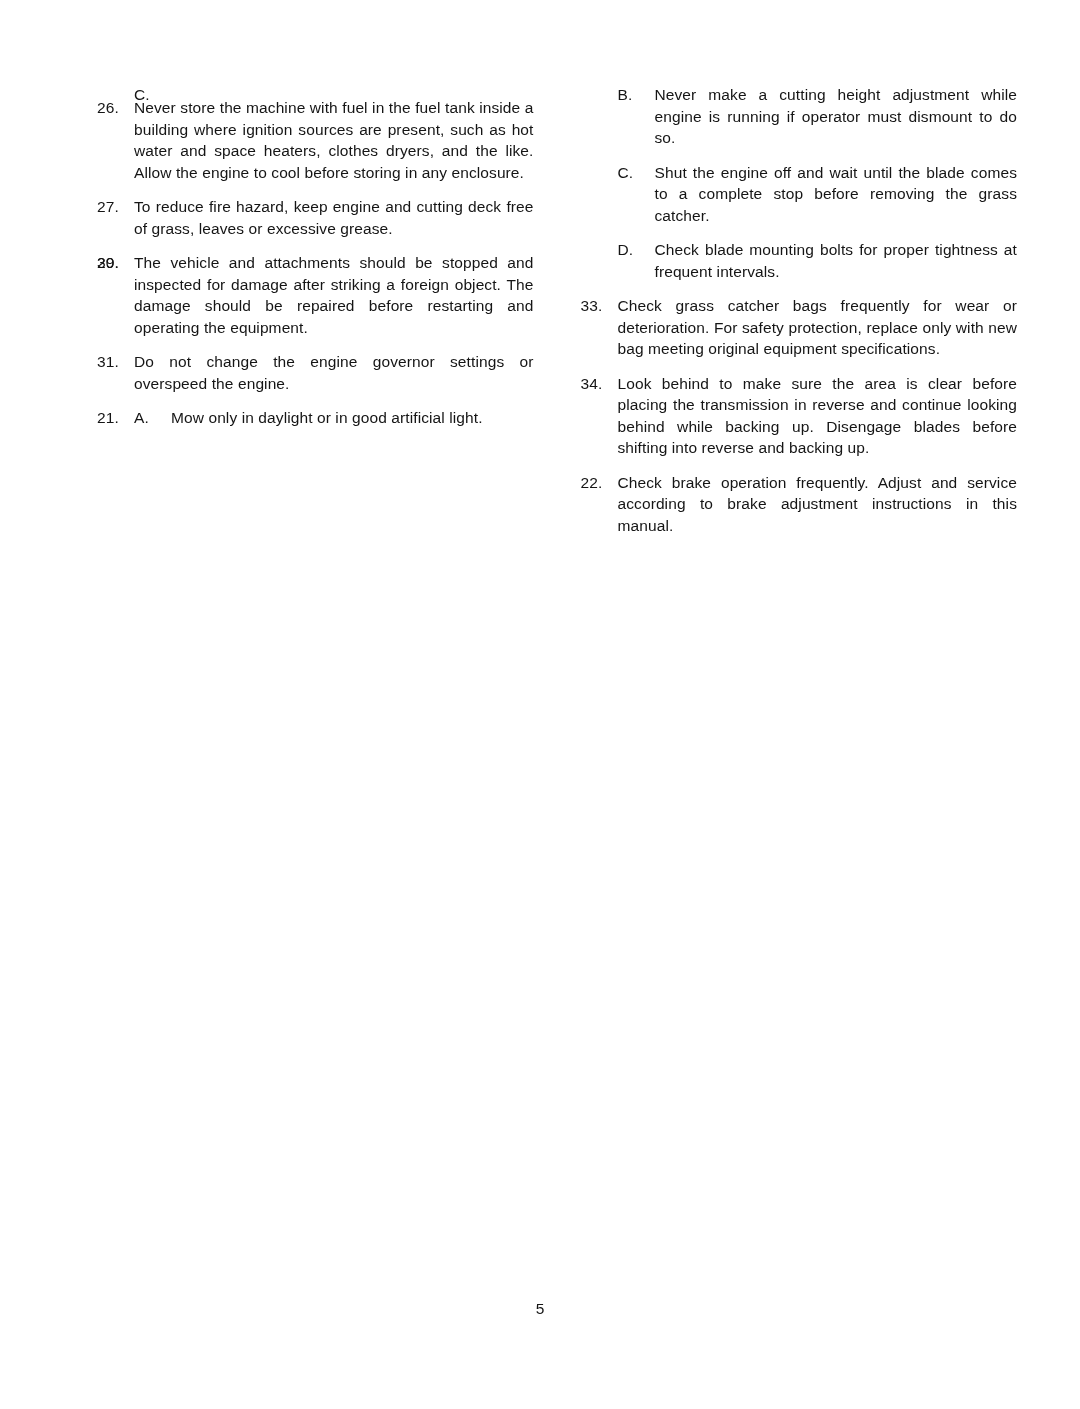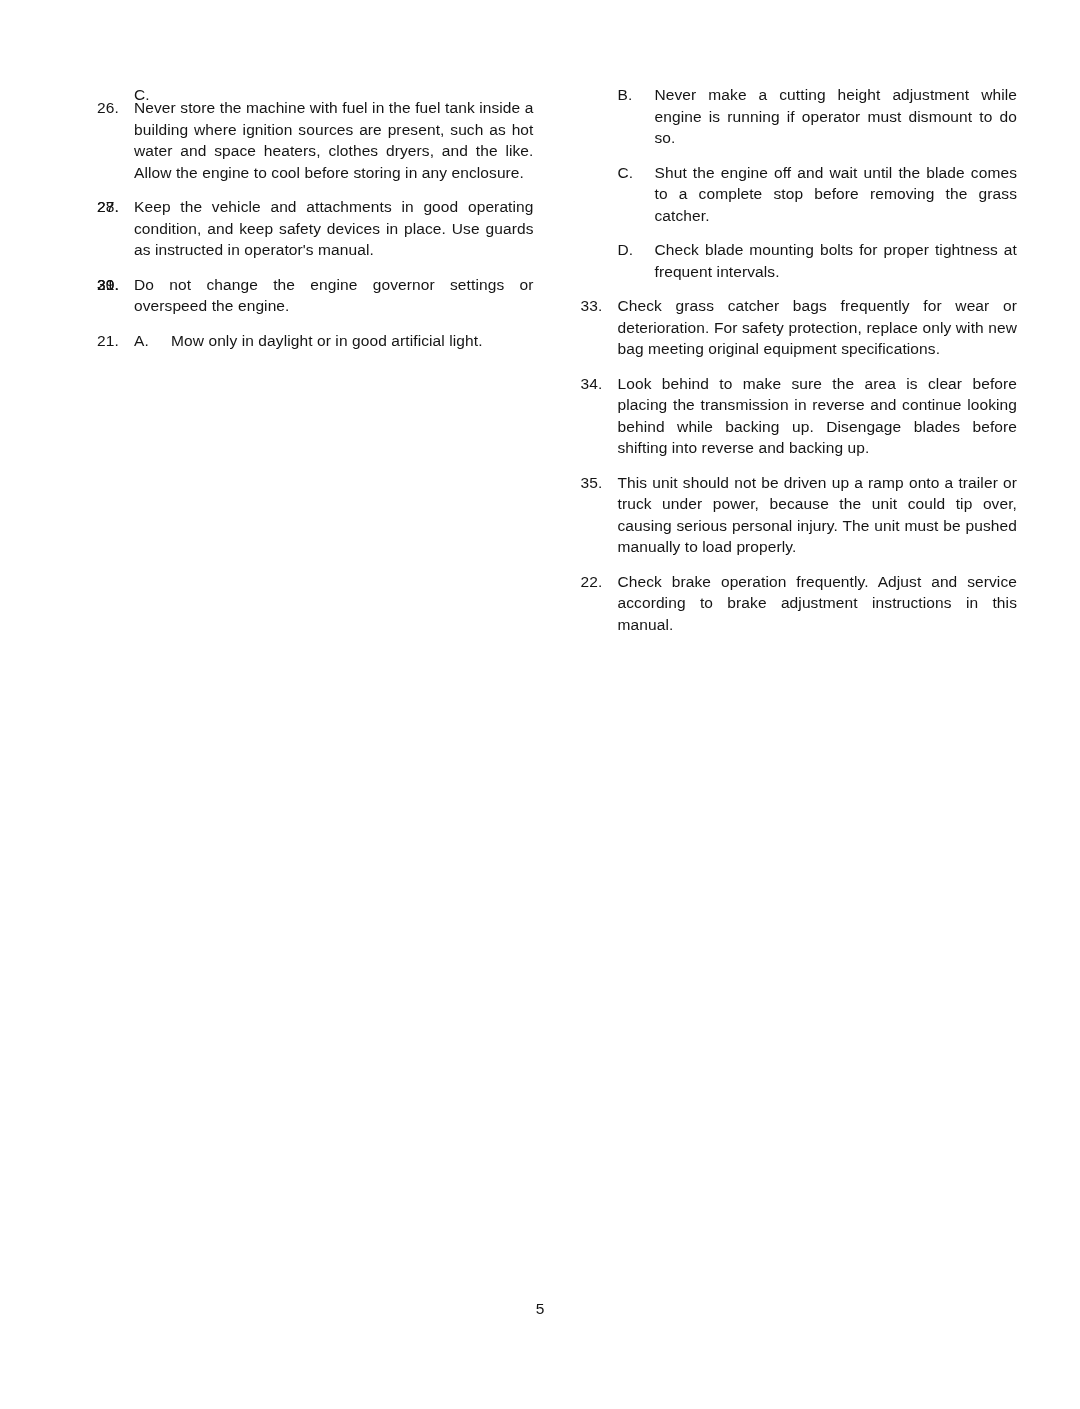--- a/index.html
+++ b/index.html
@@ -63,33 +63,31 @@
       <span class="label">C.</span>
     </div>
 
     <div class="item">
       <span class="label">26.</span>
       <span class="text">Never store the machine with fuel in the fuel tank inside a building where ignition sources are present, such as hot water and space heaters, clothes dryers, and the like. Allow the engine to cool before storing in any enclosure.</span>
     </div>
 
     <div class="item">
       <span class="label">27.</span>
+      <span class="text">To reduce fire hazard, keep engine and cutting deck free of grass, leaves or excessive grease.</span>
     </div>
 
-    <div class="item">
-      <span class="label">28.</span>
-      <span class="text">Keep the vehicle and attachments in good operating condition, and keep safety devices in place. Use guards as instructed in operator's manual.</span>
-    </div>
 
     <div class="item">
       <span class="label">29.</span>
     </div>
 
     <div class="item">
       <span class="label">30.</span>
+      <span class="text">The vehicle and attachments should be stopped and inspected for damage after striking a foreign object. The damage should be repaired before restarting and operating the equipment.</span>
     </div>
 
     <div class="item">
       <span class="label">31.</span>
       <span class="text">Do not change the engine governor settings or overspeed the engine.</span>
     </div>
 
     <div class="item">
       <span class="label">21.</span>
     </div>
@@ -121,24 +119,20 @@
     <div class="item">
       <span class="label">33.</span>
       <span class="text">Check grass catcher bags frequently for wear or deterioration. For safety protection, replace only with new bag meeting original equipment specifications.</span>
     </div>
 
     <div class="item">
       <span class="label">34.</span>
       <span class="text">Look behind to make sure the area is clear before placing the transmission in reverse and continue looking behind while backing up. Disengage blades before shifting into reverse and backing up.</span>
     </div>
 
-    <div class="item">
-      <span class="label">35.</span>
-      <span class="text">This unit should not be driven up a ramp onto a trailer or truck under power, because the unit could tip over, causing serious personal injury. The unit must be pushed manually to load properly.</span>
-    </div>
 
     <div class="item">
       <span class="label">22.</span>
       <span class="text">Check brake operation frequently. Adjust and service according to brake adjustment instructions in this manual.</span>
     </div>
 
   </div>
 
 </div>
 

